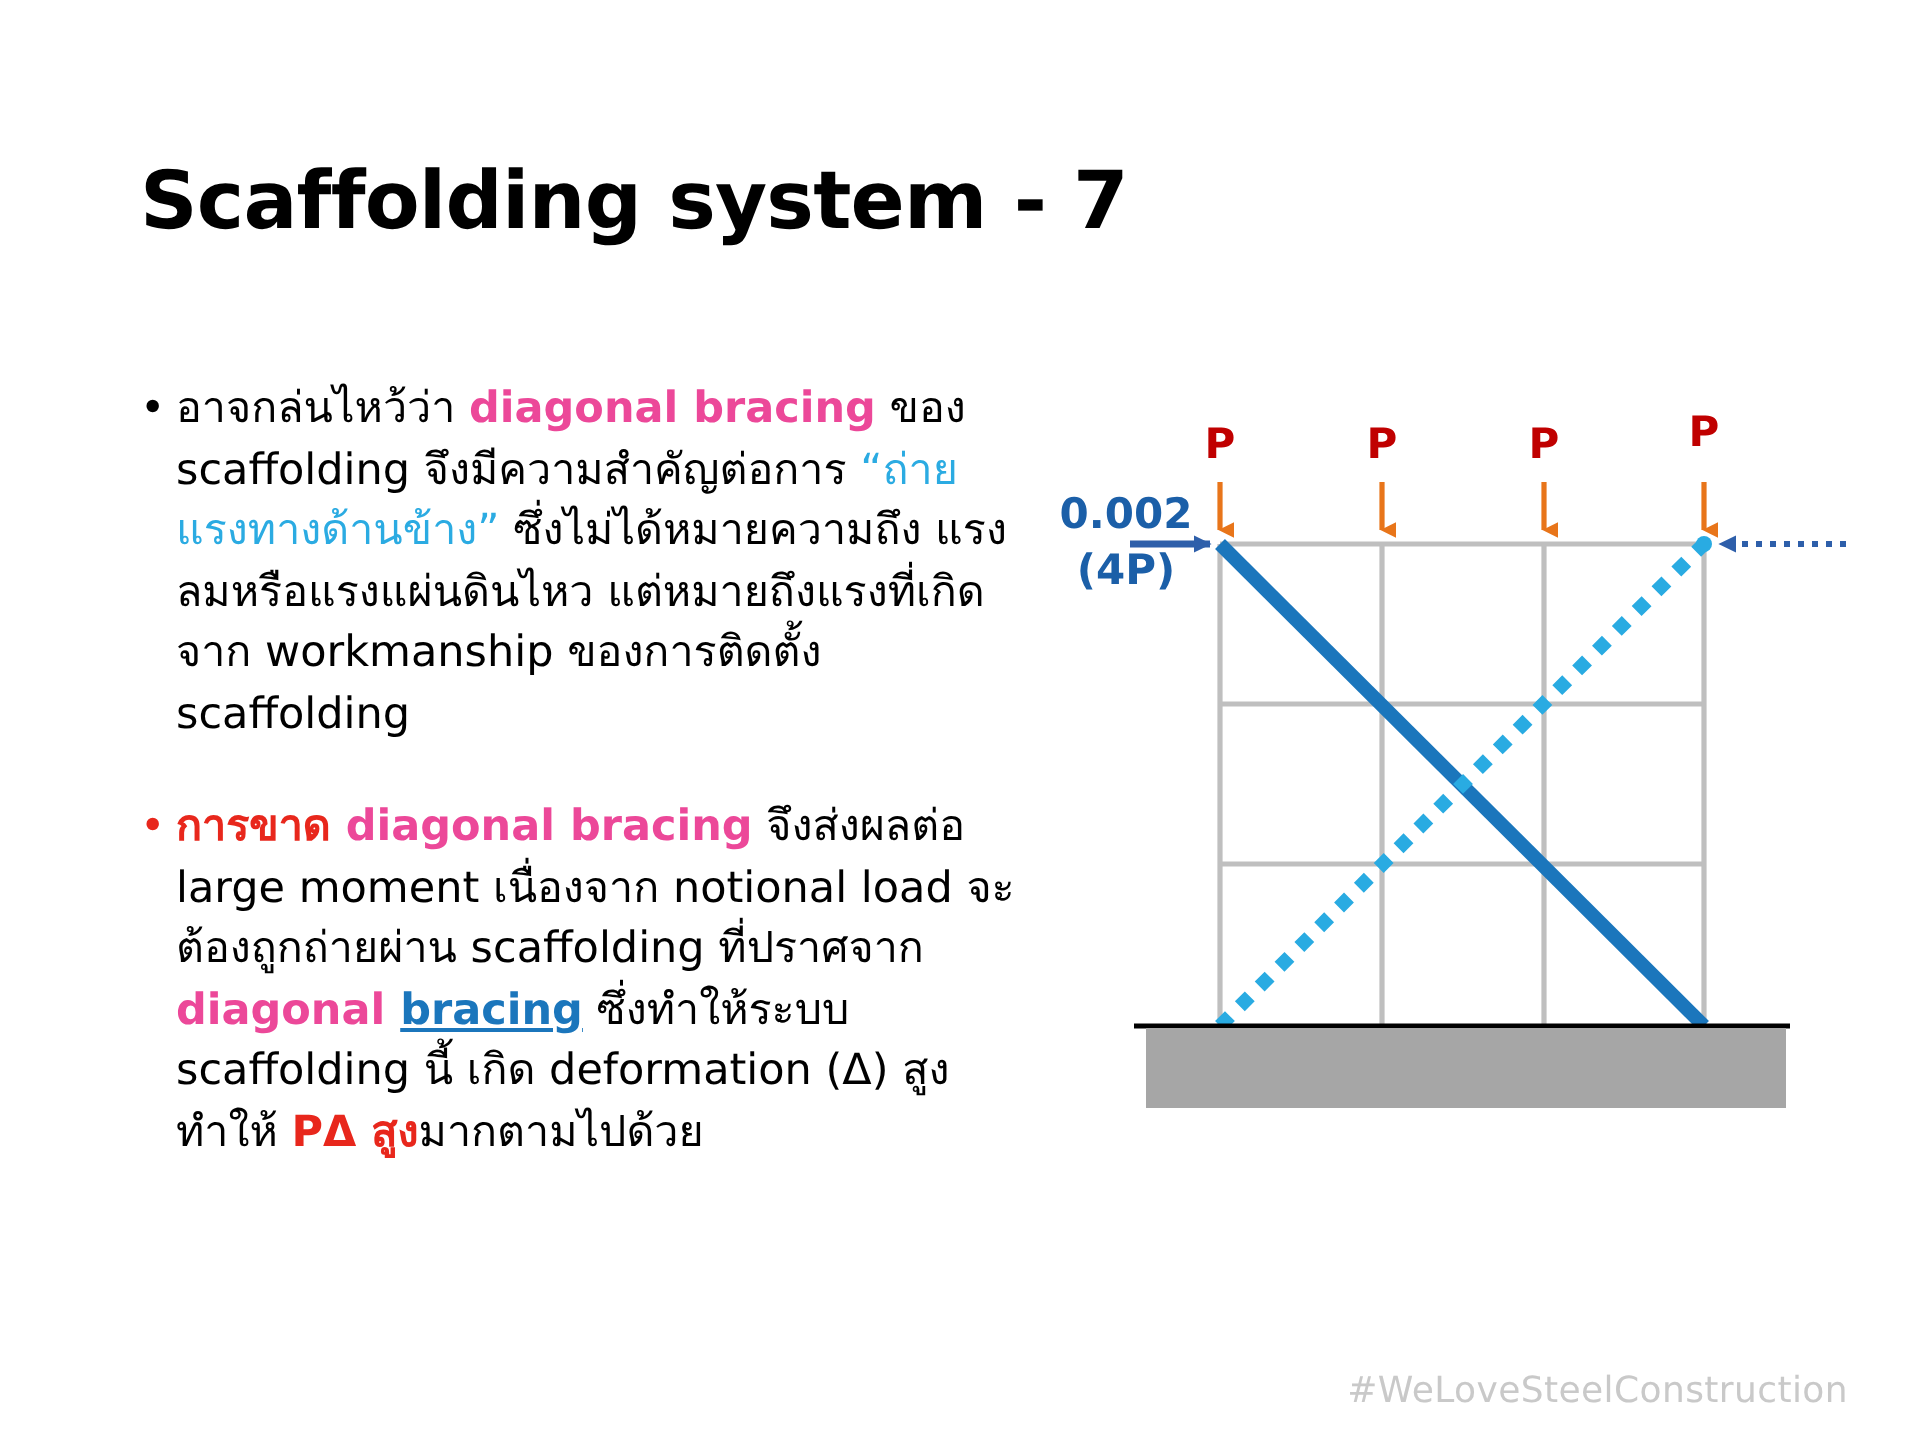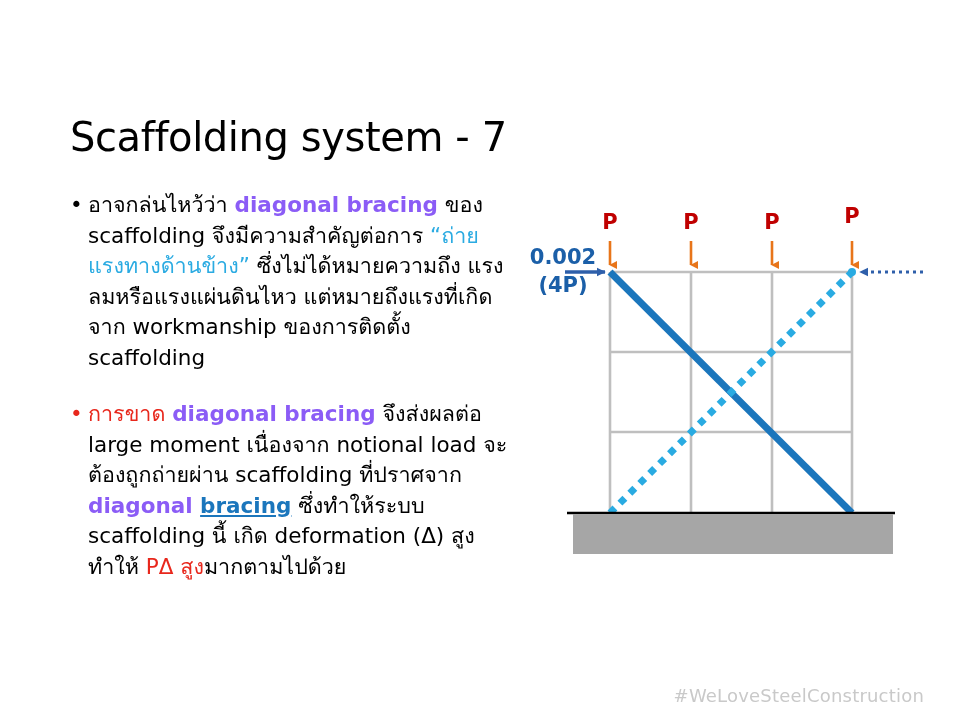--- a/index.html
+++ b/index.html
@@ -15,25 +15,24 @@
     font-family: "DejaVu Sans", "Liberation Sans", sans-serif;
     -webkit-font-smoothing: antialiased;
   }
 
   
   #slide-title {
     position: absolute;
     left: 70px;
     top: 78px;
     font-size: 40px;
-    font-weight: normal;
+    font-weight: bold;
     color: #000000;
     letter-spacing: -0.4px;
     white-space: nowrap;
-    margin-top: 36px;
   }
 
   
   #body-column {
     position: absolute;
     left: 70px;
     top: 190px;
     width: 440px;
   }
   .bullet-para {
@@ -49,34 +48,35 @@
     position: absolute;
     left: 0;
     top: 0;
     font-size: 21.5px;
     line-height: 30.5px;
   }
   .bullet-dot.black { color: #000000; }
   .bullet-dot.red   { color: #E8271C; }
 
   .t-blue {
-    color: #8b5cf6;
+    color: #ec4899;
     font-weight: bold;
   }
   .t-blue-u {
     color: #1B76BC;
     font-weight: bold;
     text-decoration: underline;
     text-align: center;
   }
   .t-cyan {
     color: #2BABE2;
   }
   .t-red {
     color: #E8271C;
+    font-weight: bold;
   }
 
   
   #diagram {
     position: absolute;
     left: 505px;
     top: 185px;
     width: 450px;
     height: 400px;
   }

